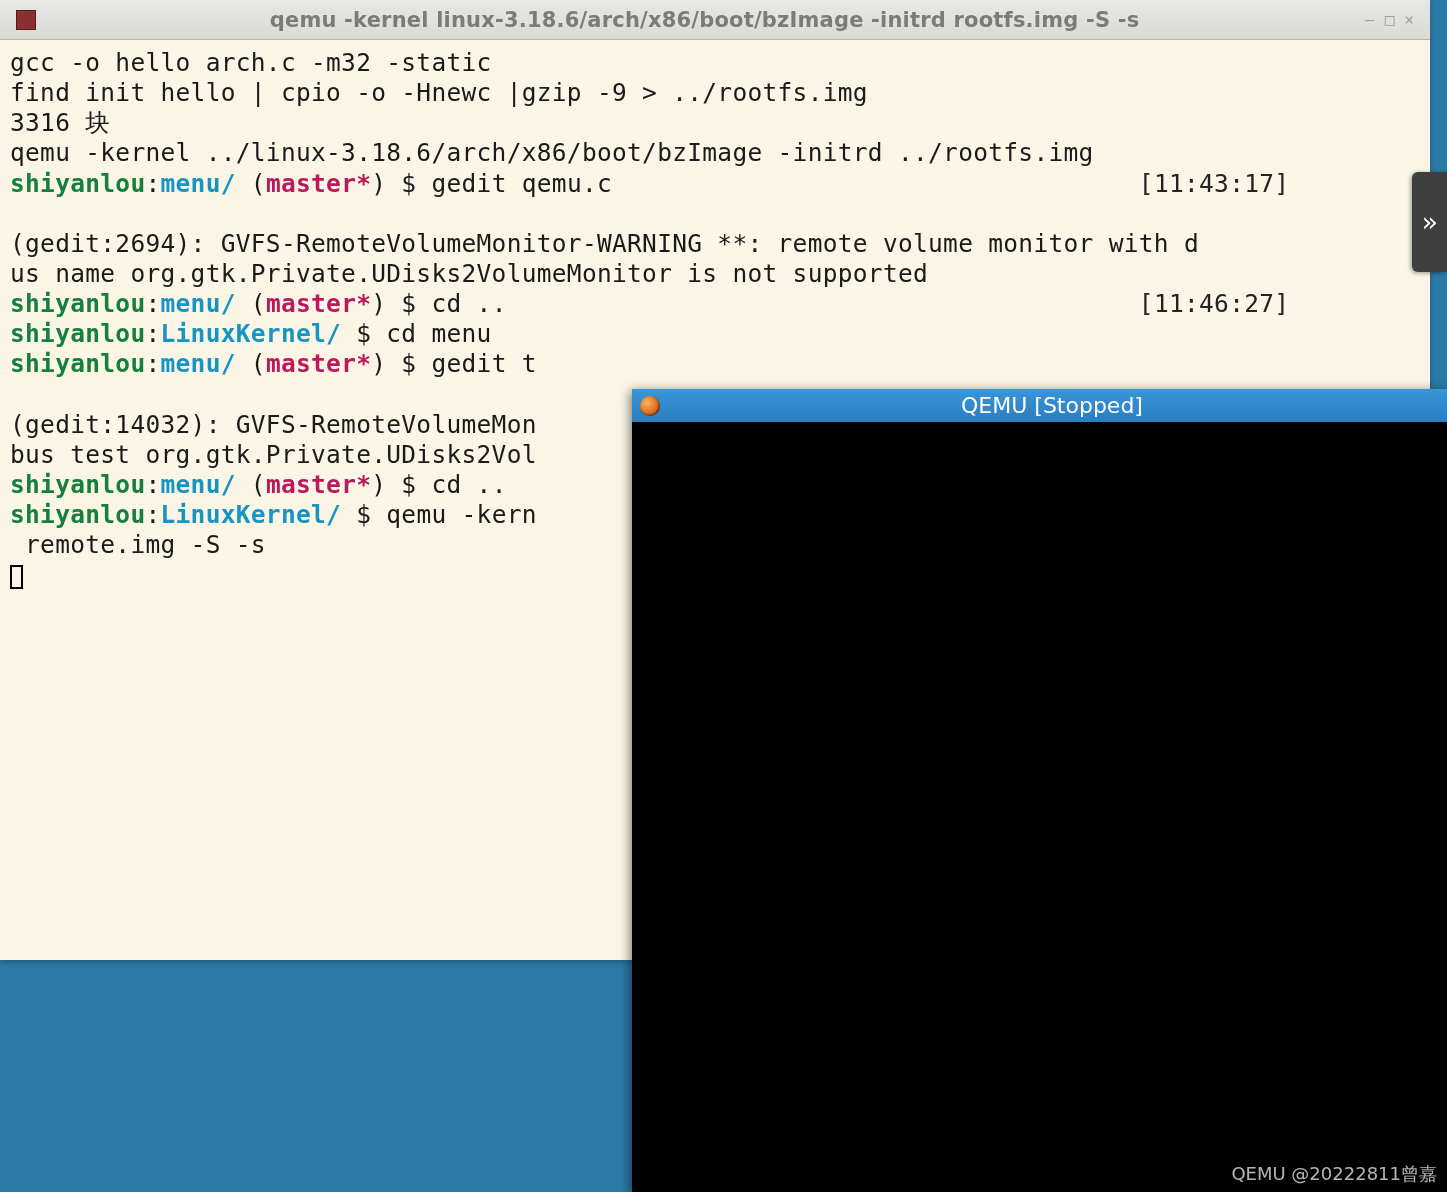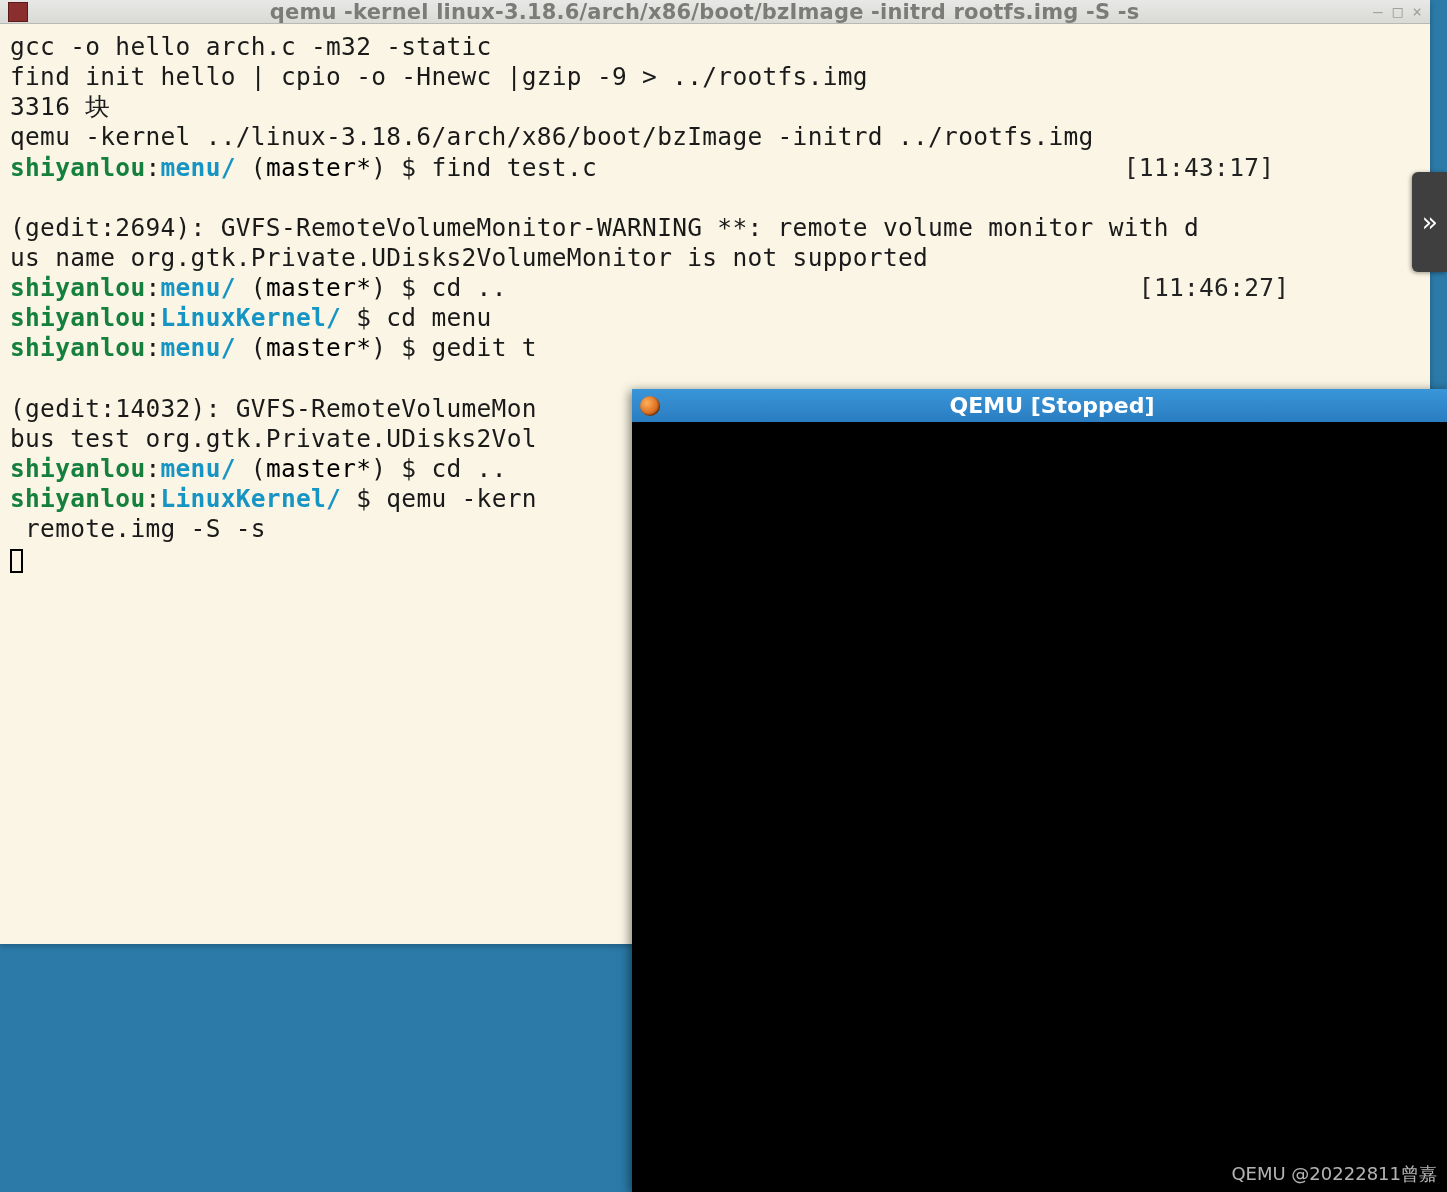--- a/index.html
+++ b/index.html
@@ -13,26 +13,26 @@
   }
   .terminal-window {
     position: absolute;
     top: 0;
     left: 0;
     width: 1430px;
     background: #faf5e4;
     box-shadow: 0 2px 6px rgba(0,0,0,0.25);
   }
   .term-titlebar {
-    height: 24px;
+    height: 40px;
     background: linear-gradient(#e8e8e6, #d9d9d6);
     border-bottom: 1px solid #b8b8b5;
     display: flex;
     align-items: center;
-    padding: 0 8px;
+    padding: 0 16px;
     position: relative;
   }
   .term-titlebar .appicon {
     width: 20px; height: 20px;
     background: #8b2e2e;
     border: 1px solid #5a1a1a;
     margin-right: 8px;
   }
   .term-titlebar .title {
     flex: 1;
@@ -56,21 +56,21 @@
     font-size: 24.5px;
     line-height: 1.23;
     color: #1a1a1a;
     white-space: pre;
     font-weight: 500;
     min-height: 920px;
     letter-spacing: 0.3px;
   }
   .c-user { color: #15803d; font-weight: 600; }
   .c-path { color: #1694c4; font-style: normal; font-weight: 600;}
-  .c-branch { color: #000000; font-weight: 400; }
+  .c-branch { color: #be185d; font-weight: 700; }
   .c-time { color: #222; }
   .cursor-block {
     display: inline-block;
     width: 13px;
     height: 24px;
     border: 2px solid #000;
     vertical-align: text-bottom;
   }
   .qemu-window {
     position: absolute;
@@ -94,21 +94,21 @@
     border-radius: 50%;
     background: radial-gradient(circle at 35% 35%, #ffb05a 0%, #d86a1e 60%, #7a3a0c 100%);
     box-shadow: inset -1px -1px 2px rgba(0,0,0,0.5);
   }
   .qemu-titlebar .qtitle {
     flex: 1;
     text-align: center;
     color: #fff;
     font-family: "DejaVu Sans", sans-serif;
     font-size: 22px;
-    font-weight: 700;
+    font-weight: 400;
   }
   .qemu-body {
     background:#000;
     width:100%;
     height: calc(100% - 33px);
   }
   .side-tab {
     position: absolute;
     right: 0;
     top: 172px;
@@ -142,21 +142,21 @@
     <div class="win-controls">
       <span>—</span>
       <span>□</span>
       <span>×</span>
     </div>
   </div>
   <div class="term-body"><span>gcc -o hello arch.c -m32 -static</span>
 <span>find init hello | cpio -o -Hnewc |gzip -9 &gt; ../rootfs.img</span>
 <span>3316 块</span>
 <span>qemu -kernel ../linux-3.18.6/arch/x86/boot/bzImage -initrd ../rootfs.img</span>
-<span class="c-user">shiyanlou</span>:<span class="c-path">menu/</span> (<span class="c-branch">master*</span>) $ <span>find test.c</span>                                   <span class="c-time">[11:43:17]</span>
+<span class="c-user">shiyanlou</span>:<span class="c-path">menu/</span> (<span class="c-branch">master*</span>) $ <span>gedit qemu.c</span>                                   <span class="c-time">[11:43:17]</span>
 <span></span>
 <span>(gedit:2694): GVFS-RemoteVolumeMonitor-WARNING **: remote volume monitor with d</span>
 <span>us name org.gtk.Private.UDisks2VolumeMonitor is not supported</span>
 <span class="c-user">shiyanlou</span>:<span class="c-path">menu/</span> (<span class="c-branch">master*</span>) $ <span>cd ..</span>                                          <span class="c-time">[11:46:27]</span>
 <span class="c-user">shiyanlou</span>:<span class="c-path">LinuxKernel/</span> $ <span>cd menu</span>
 <span class="c-user">shiyanlou</span>:<span class="c-path">menu/</span> (<span class="c-branch">master*</span>) $ <span>gedit t</span>
 <span></span>
 <span>(gedit:14032): GVFS-RemoteVolumeMon</span>
 <span>bus test org.gtk.Private.UDisks2Vol</span>
 <span class="c-user">shiyanlou</span>:<span class="c-path">menu/</span> (<span class="c-branch">master*</span>) $ <span>cd ..</span>

